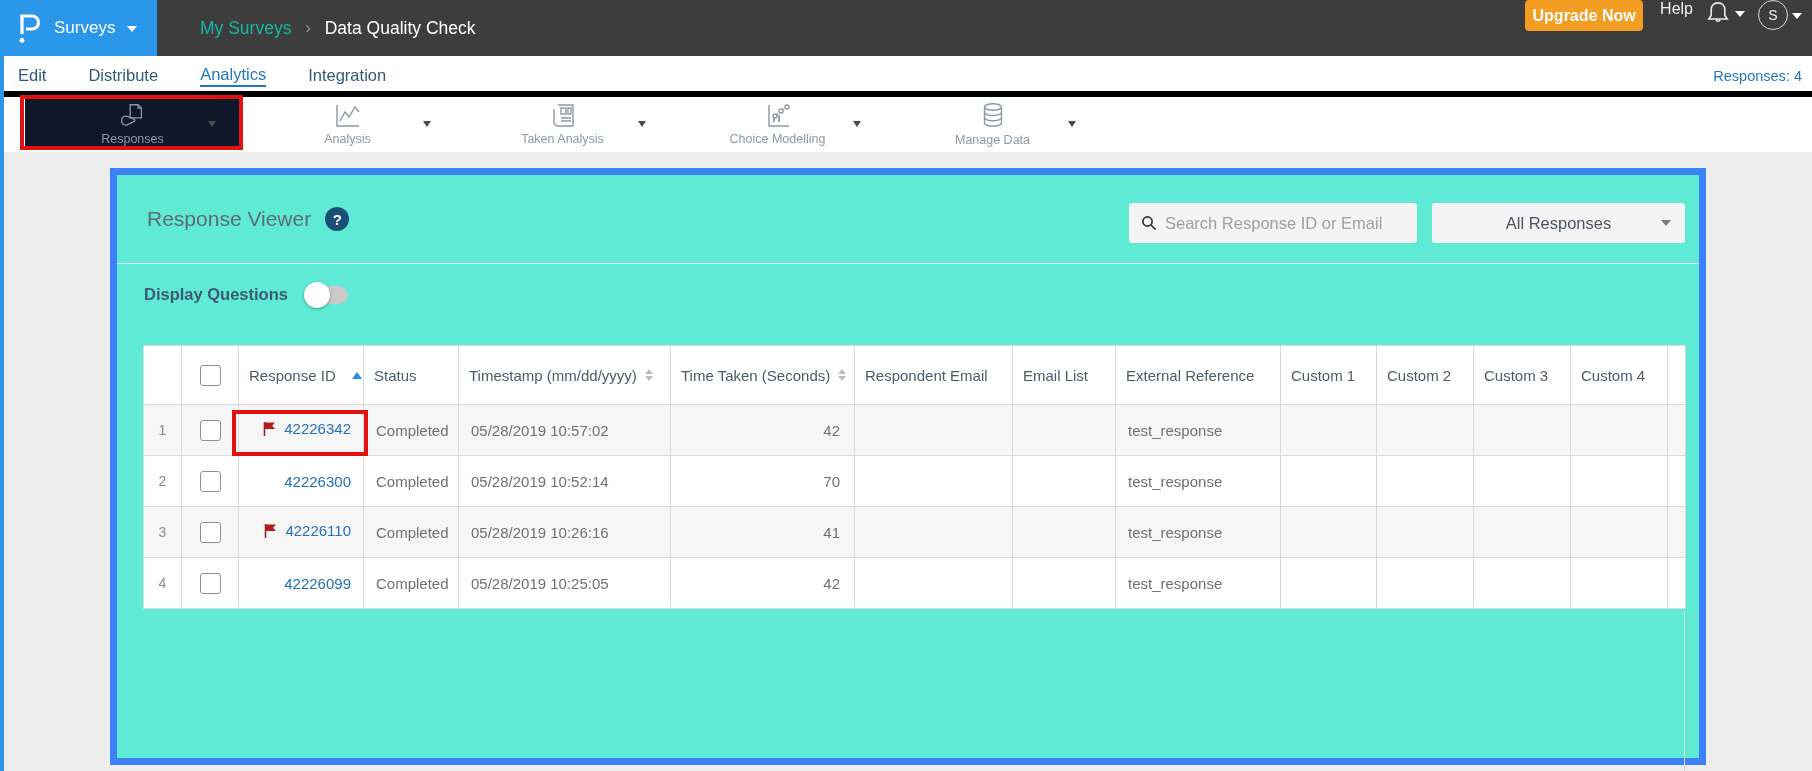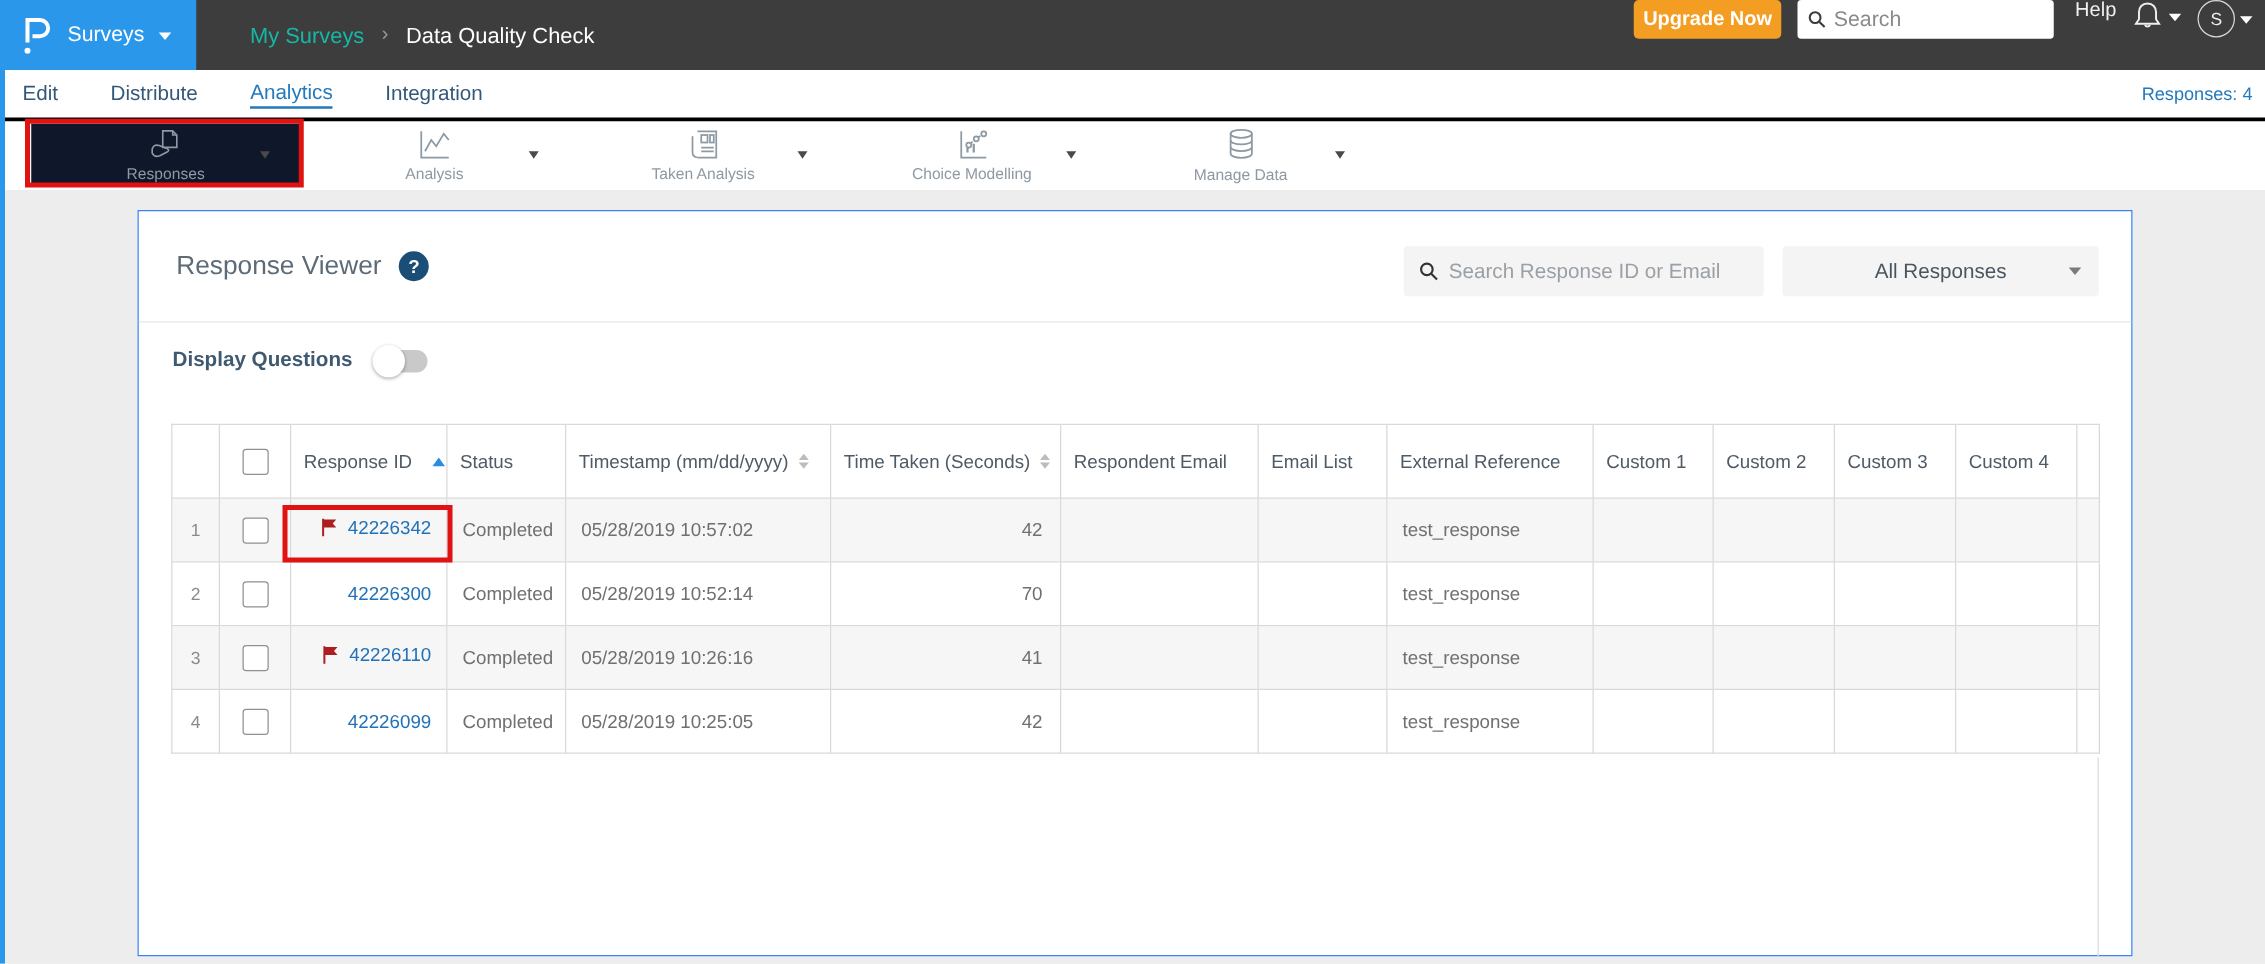--- a/index.html
+++ b/index.html
@@ -21,21 +21,21 @@
   .upgrade-btn { background:#f49d23; color:#fff; font-size:16px; font-weight:bold; border:none; border-radius:4px; width:118px; height:31px; cursor:pointer; }
   .top-search { width:205px; height:31px; background:#fff; border-radius:3px; display:flex; align-items:center; padding:0 8px; gap:6px; }
   .top-search input { border:none; outline:none; width:160px; font-size:17px; color:#444; background:transparent; font-family:inherit; }
   .top-search input::placeholder { color:#8a8a8a; }
   .help-label { color:#f0f0f0; font-size:16px; cursor:pointer; margin-left:4px; }
   .bell-wrap { display:flex; align-items:center; gap:5px; cursor:pointer; }
   .avatar-wrap { display:flex; align-items:center; gap:4px; cursor:pointer; }
   .avatar { width:30px; height:30px; border-radius:50%; border:1.5px solid #d7d7d7; color:#eee; font-size:14px; display:flex; align-items:center; justify-content:center; }
 
   
-  .navrow { position:absolute; left:0; top:56px; width:1812px; height:41px; background:#fff; border-bottom:3px solid #000000; z-index:4; }
+  .navrow { position:absolute; left:0; top:56px; width:1812px; height:41px; background:#fff; border-bottom:6px solid #000000; z-index:4; }
   .nav-items { position:absolute; left:18px; top:0; height:40px; display:flex; align-items:center; gap:42px; }
   .nav-item { font-size:16.5px; color:#33597a; cursor:pointer; padding-bottom:1px; }
   .nav-item.active { color:#2379bd; border-bottom:2px solid #2379bd; }
   .responses-count { position:absolute; right:10px; top:0; height:40px; display:flex; align-items:center; color:#2379bd; font-size:14.5px; }
 
   
   .toolbar { position:absolute; left:0; top:97px; width:1812px; height:55px; background:#fff; z-index:3; }
   .tb-item { position:absolute; top:2px; width:215px; height:50px; display:flex; flex-direction:column; align-items:center; justify-content:center; gap:3px; cursor:pointer; }
   .tb-item.active { background:#0f172a; }
   .tb-label { font-size:12.5px; color:#8d99a3; }
@@ -43,21 +43,21 @@
   .tb-icon svg { display:block; }
 
   
   .left-strip { position:absolute; left:0; top:56px; width:4px; height:715px; background:#2b97ea; z-index:6; }
 
   
   .annotation { position:absolute; border:4px solid #e01212; z-index:20; pointer-events:none; }
   .anno-1 { left:20px; top:95px; width:223px; height:55px; }
 
   
-  .card { position:absolute; left:110px; top:168px; width:1596px; height:597px; background:#ffffff; border:1px solid #3b82f6; z-index:2; }
+  .card { position:absolute; left:110px; top:168px; width:1596px; height:597px; background:#5eead4; border:7px solid #3b82f6; z-index:2; }
   .card-header { position:relative; height:89px; border-bottom:1px solid #e8e8e8; display:flex; align-items:center; padding-left:30px; }
   .card-title { font-size:21px; color:#5d6b77; }
   .help-icon { width:24px; height:24px; border-radius:50%; background:#1b4e76; color:#fff; font-size:15px; font-weight:bold; display:flex; align-items:center; justify-content:center; margin-left:14px; cursor:pointer; }
   .viewer-search { position:absolute; left:1012px; top:28px; width:288px; height:40px; background:#f4f4f4; border-radius:3px; display:flex; align-items:center; padding:0 12px; gap:8px; }
   .viewer-search input { border:none; outline:none; background:transparent; width:230px; font-size:16.5px; color:#555; font-family:inherit; }
   .viewer-search input::placeholder { color:#9aa0a5; }
   .filter-select { position:absolute; left:1315px; top:28px; width:253px; height:40px; background:#f4f4f4; border-radius:3px; display:flex; align-items:center; justify-content:center; cursor:pointer; }
   .filter-select .val { font-size:16.5px; color:#4a5560; }
   .filter-caret { position:absolute; right:14px; top:17px; width:0; height:0; border-left:5px solid transparent; border-right:5px solid transparent; border-top:6px solid #7a7a7a; }
 
@@ -102,27 +102,20 @@
       <span class="product-label">Surveys</span>
       <span class="caret-w"></span>
     </div>
     <div class="breadcrumb">
       <span class="bc-parent">My Surveys</span>
       <span class="bc-sep">›</span>
       <span class="bc-current">Data Quality Check</span>
     </div>
     <div class="topbar-right">
       <button class="upgrade-btn">Upgrade Now</button>
-      <div class="top-search">
-        <svg width="15" height="15" viewBox="0 0 16 16">
-          <circle cx="6.5" cy="6.5" r="4.6" fill="none" stroke="#3c3c3c" stroke-width="1.8"></circle>
-          <line x1="10" y1="10" x2="14.6" y2="14.6" stroke="#3c3c3c" stroke-width="1.8"></line>
-        </svg>
-        <input type="text" placeholder="Search" style="">
-      </div>
       <span class="help-label">Help</span>
       <div class="bell-wrap">
         <svg width="24" height="26" viewBox="0 0 26 28">
           <path d="M13 3 c-4.6 0-7.4 3.2-7.4 7.4 v6.2 L3 20.5 h20 l-2.6-3.9 v-6.2 C20.4 6.2 17.6 3 13 3 z" fill="none" stroke="#eeeeee" stroke-width="1.7"></path>
           <path d="M10.8 21.5 a2.4 2.4 0 0 0 4.4 0" fill="none" stroke="#eeeeee" stroke-width="1.7"></path>
         </svg>
         <span class="caret-w"></span>
       </div>
       <div class="avatar-wrap">
         <span class="avatar">S</span>

